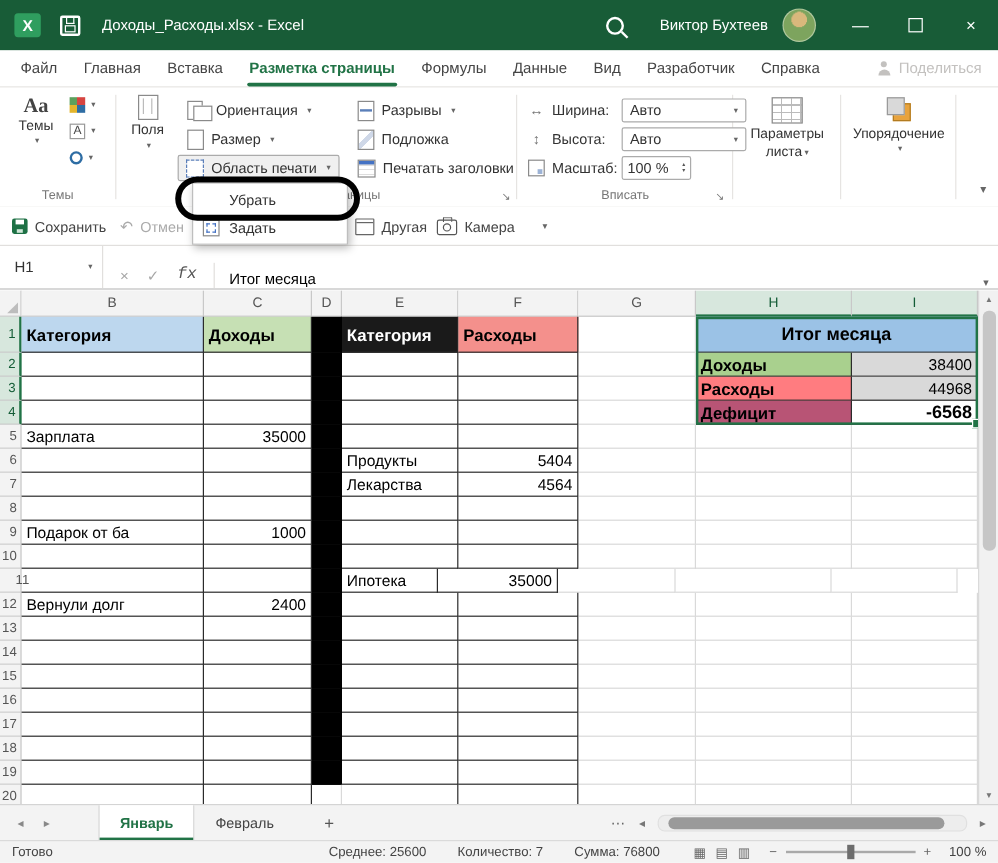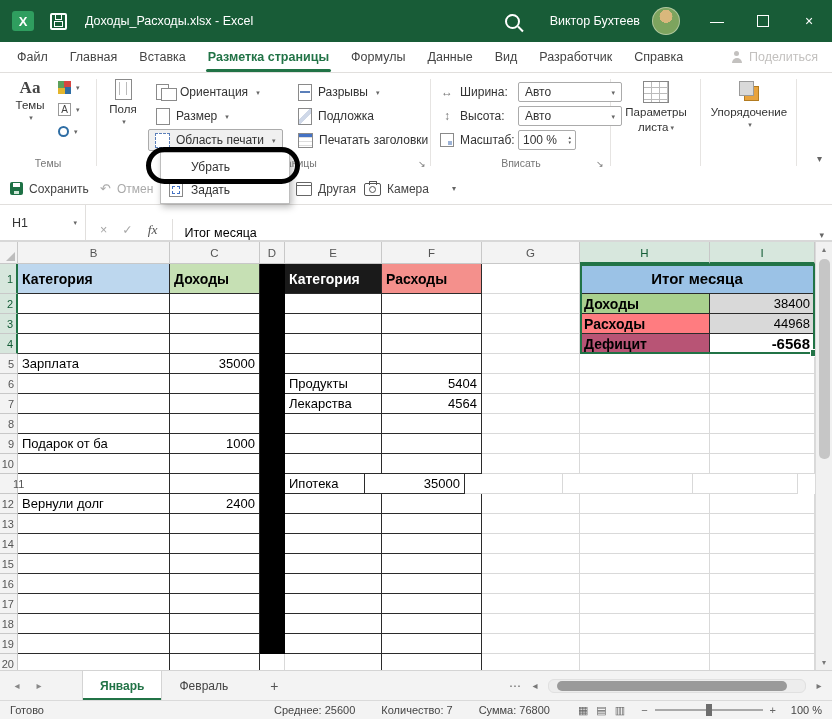--- a/index.html
+++ b/index.html
@@ -83,21 +83,21 @@
   .ic-camera{width:15px;height:11px;border:1px solid #555;border-radius:2px;position:relative;margin-top:2px;}
   .ic-camera::before{content:"";position:absolute;top:-3px;left:4px;width:6px;height:3px;border:1px solid #555;border-bottom:none;border-radius:1px 1px 0 0;}
   .ic-camera::after{content:"";position:absolute;top:2px;left:4px;width:5px;height:5px;border:1px solid #555;border-radius:50%;}
   .qcaret{font-size:8px;color:#666;}
 
   
   .frow{position:absolute;top:205px;left:0;right:0;height:37px;background:#fff;border-bottom:2px solid #D8D8D8;display:flex;align-items:flex-end;font-size:12.5px;color:#333;box-sizing:border-box;}
   .namebox{width:86px;height:100%;display:flex;align-items:center;padding-left:12px;border-right:1px solid #E1DFDD;position:relative;box-sizing:border-box;}
   .namebox .car{position:absolute;right:8px;}
   .fxarea{display:flex;align-items:center;gap:15px;padding:0 14px;height:60%;border-right:1px solid #E1DFDD;color:#a6a6a6;}
-  .fx-it{font-style:italic;color:#555;font-family:Liberation Serif, serif;font-size:13.5px;}
+  .fx-it{font-style:italic;color:#555;font-family:Liberation Mono, monospace;font-size:13.5px;}
   .fvalue{padding-left:12px;color:#000;}
   .fexpand{margin-left:auto;margin-right:8px;color:#666;font-size:9px;}
 
   
   .sheet{position:absolute;top:242px;left:0;width:832px;height:428px;background:#fff;overflow:hidden;}
   .corner{position:absolute;left:0;top:0;width:18px;height:22px;background:#F3F3F3;border-right:1px solid #C8C8C8;border-bottom:1px solid #C8C8C8;box-sizing:border-box;}
   .corner::after{content:"";position:absolute;right:2px;bottom:2px;border-style:solid;border-width:0 0 9px 9px;border-color:transparent transparent #BDBDBD transparent;}
   .col-headers{position:absolute;left:18px;top:0;height:22px;display:flex;}
   .col-h{height:22px;line-height:22px;text-align:center;font-size:11.5px;color:#555;background:#F3F3F3;border-right:1px solid #C8C8C8;border-bottom:1px solid #C8C8C8;box-sizing:border-box;}
   .col-h.sel{background:#D7E7DD;border-bottom:2px solid #217346;color:#135C36;}

